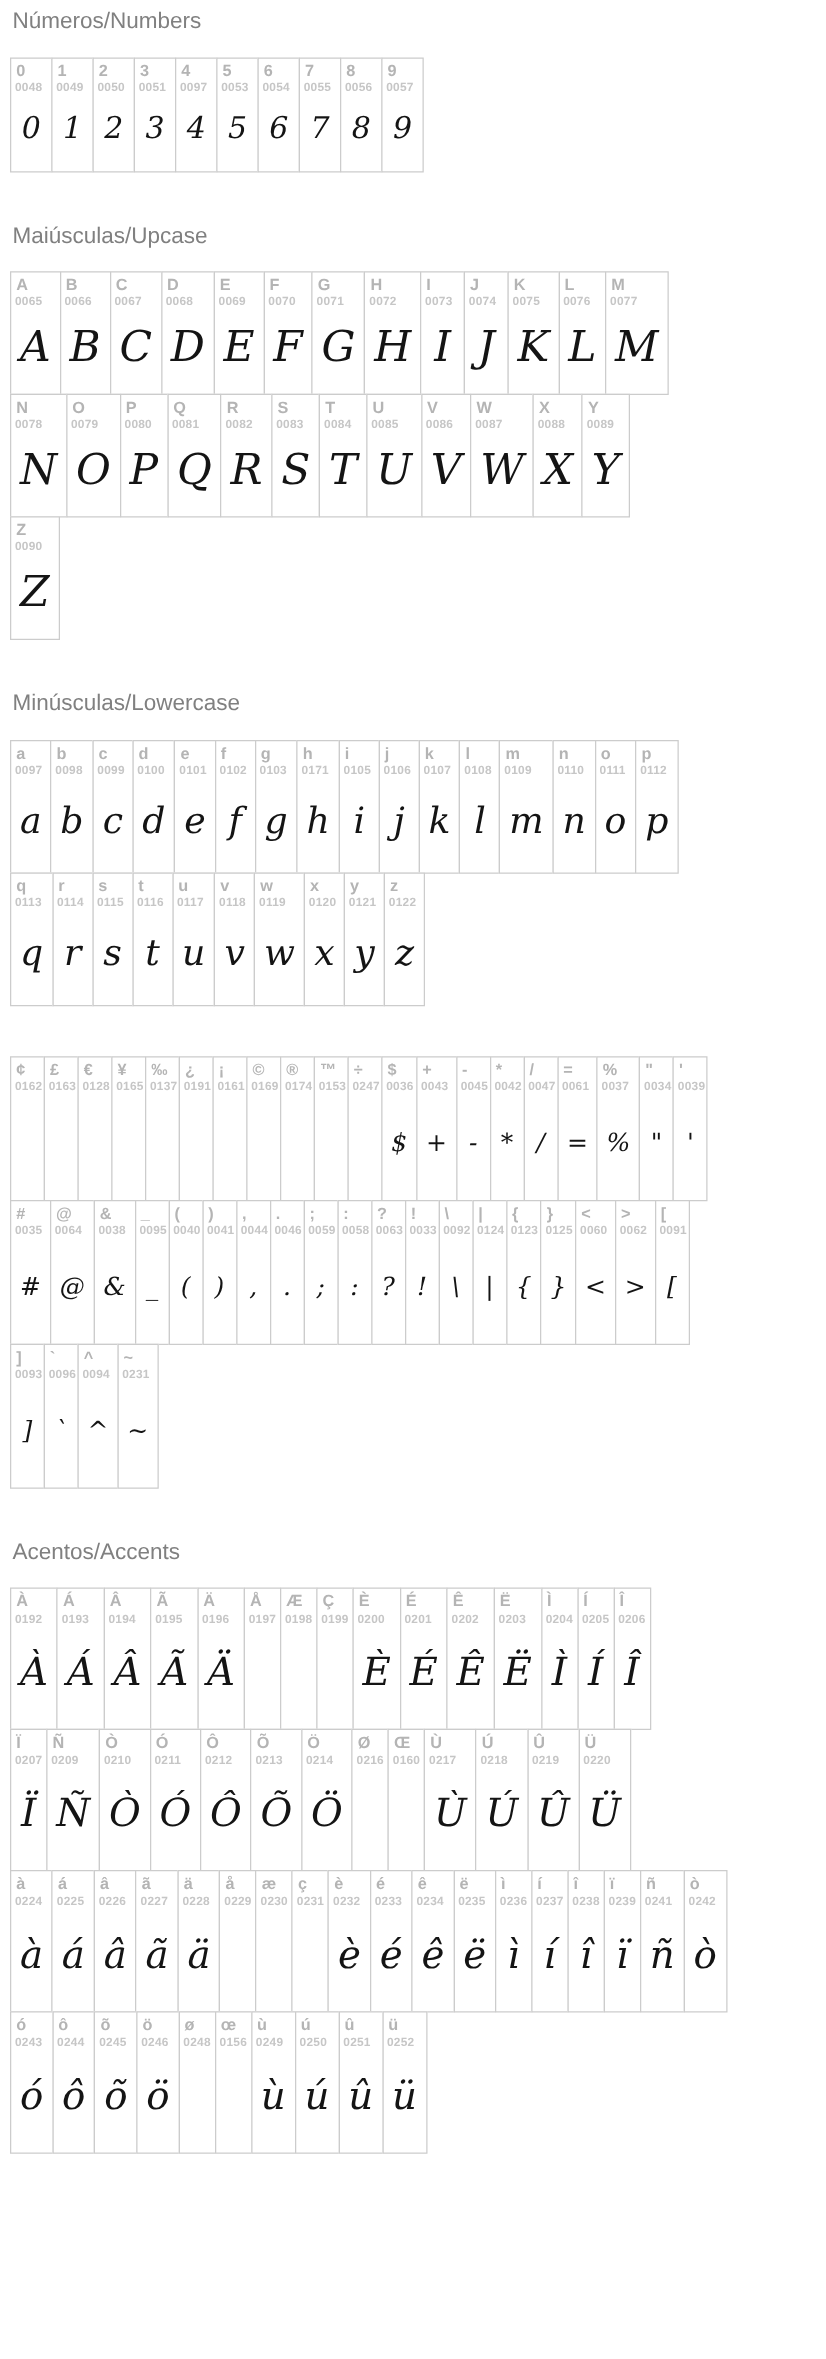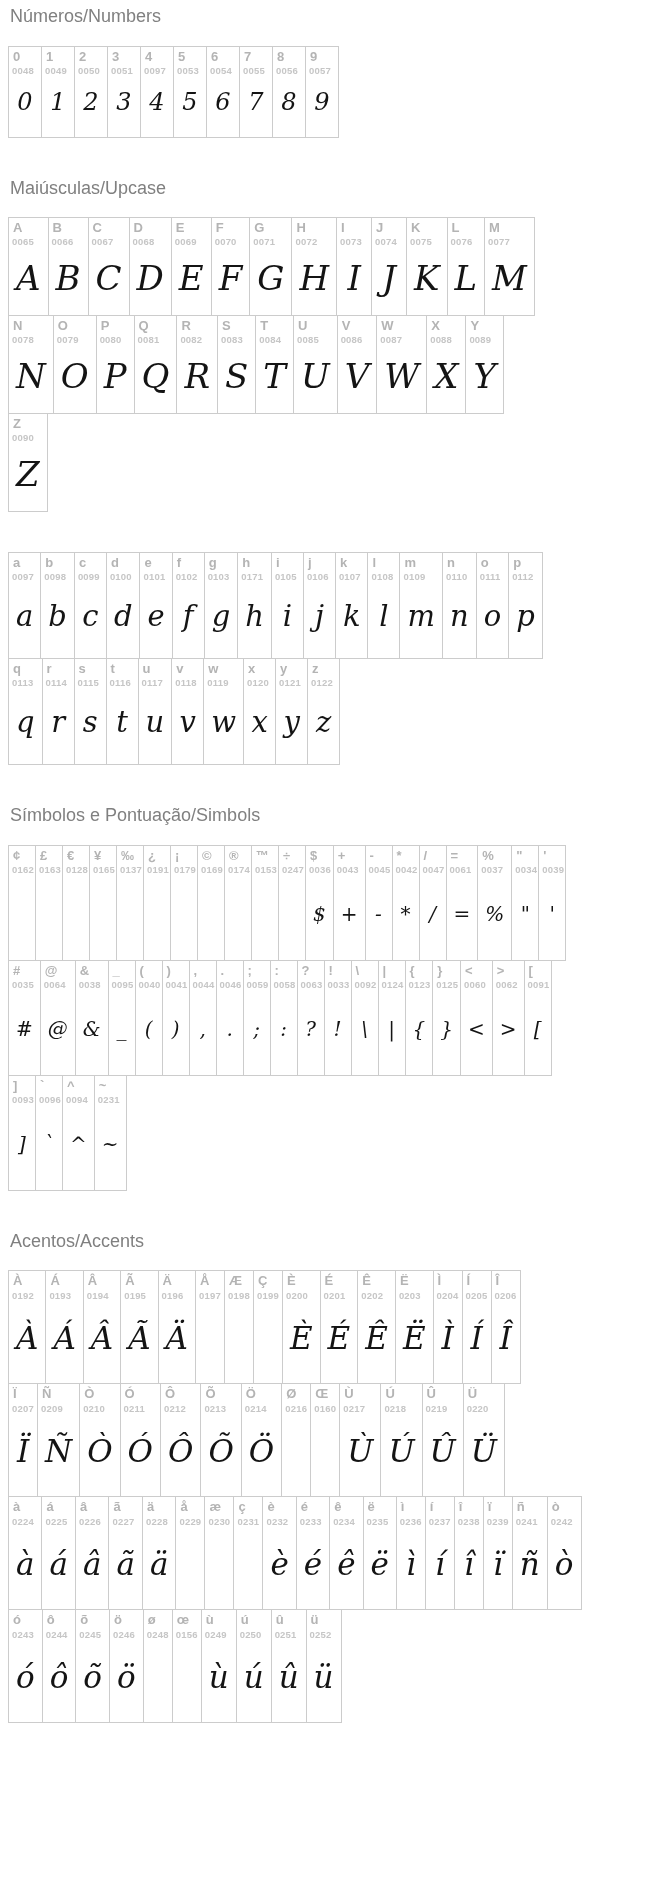--- a/index.html
+++ b/index.html
@@ -249,20 +249,21 @@
         <div class="row">
           <div class="cell">
             <span class="char-label">Z</span>
             <span class="char-code">0090</span>
             <span class="char-glyph">Z</span>
           </div>
         </div>
       </div>
     </div>
     <div class="section sec-lower">
+      <h2 class="section-title">Minúsculas/Lowercase</h2>
       <div class="rows">
         <div class="row">
           <div class="cell">
             <span class="char-label">a</span>
             <span class="char-code">0097</span>
             <span class="char-glyph">a</span>
           </div>
           <div class="cell">
             <span class="char-label">b</span>
             <span class="char-code">0098</span>
@@ -387,21 +388,20 @@
           </div>
           <div class="cell">
             <span class="char-label">z</span>
             <span class="char-code">0122</span>
             <span class="char-glyph">z</span>
           </div>
         </div>
       </div>
     </div>
     <div class="section sec-symbols">
-      <h2 class="section-title">Símbolos e Pontuação/Simbols</h2>
       <div class="rows">
         <div class="row">
           <div class="cell">
             <span class="char-label">¢</span>
             <span class="char-code">0162</span>
             <span class="char-glyph"></span>
           </div>
           <div class="cell">
             <span class="char-label">£</span>
             <span class="char-code">0163</span>
@@ -422,21 +422,21 @@
             <span class="char-code">0137</span>
             <span class="char-glyph"></span>
           </div>
           <div class="cell">
             <span class="char-label">¿</span>
             <span class="char-code">0191</span>
             <span class="char-glyph"></span>
           </div>
           <div class="cell">
             <span class="char-label">¡</span>
-            <span class="char-code">0179</span>
+            <span class="char-code">0161</span>
             <span class="char-glyph"></span>
           </div>
           <div class="cell">
             <span class="char-label">©</span>
             <span class="char-code">0169</span>
             <span class="char-glyph"></span>
           </div>
           <div class="cell">
             <span class="char-label">®</span>
             <span class="char-code">0174</span>

